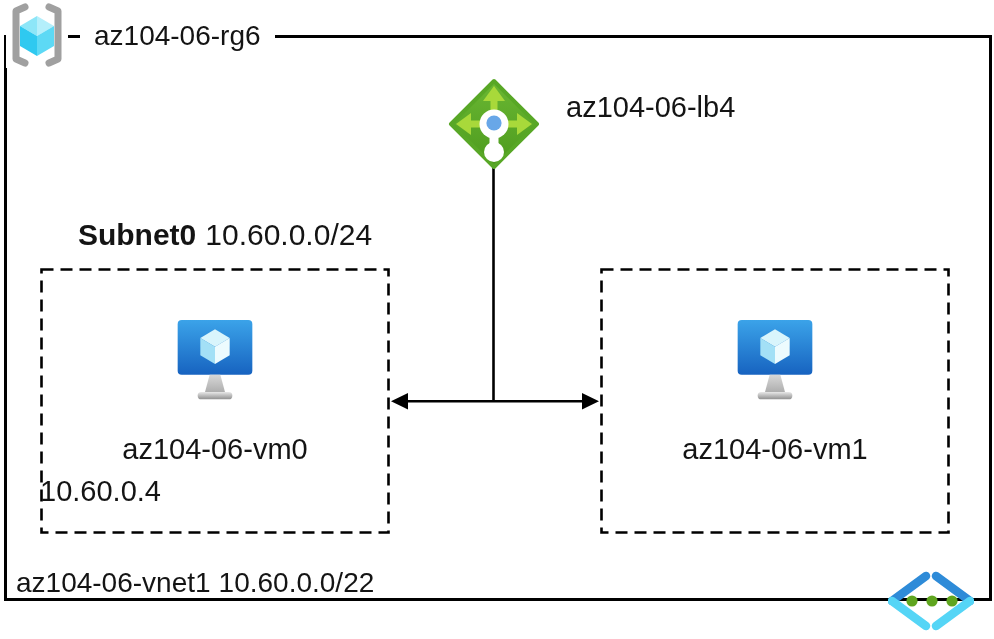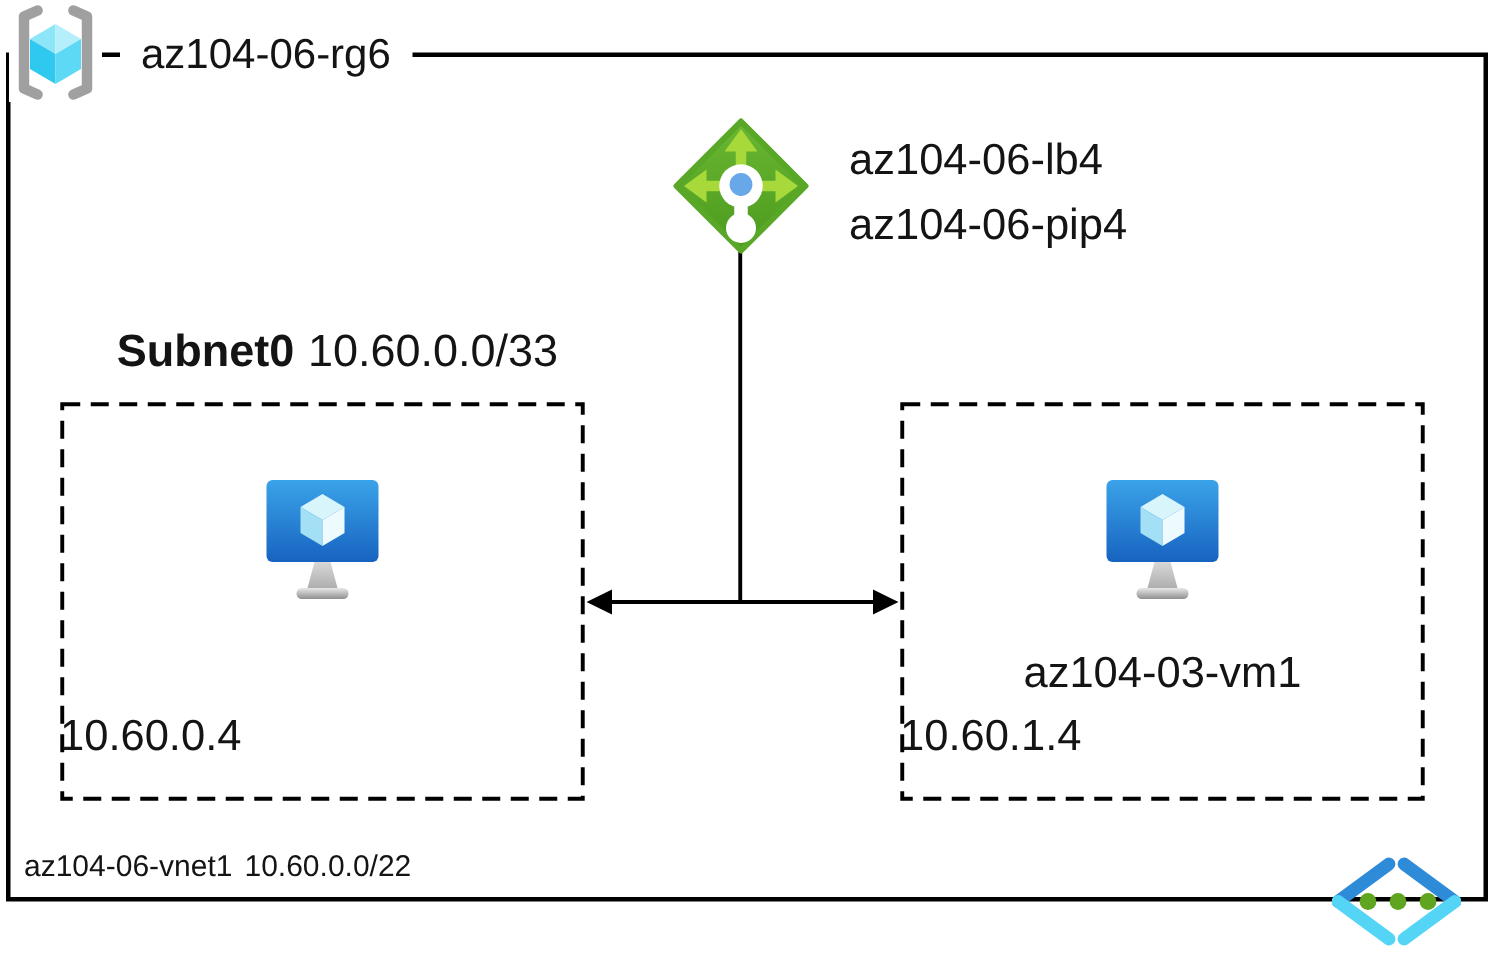--- a/index.html
+++ b/index.html
@@ -30,21 +30,21 @@
   .pos0{left:40px;} .pos1{left:600px;}
   .sname{font-weight:bold;margin-left:20px;}
   .scidr{margin-left:9px;}
   .subnet-box{position:absolute;top:268px;z-index:0;}
   .vm-icon{position:absolute;top:316px;z-index:2;}
   .vmpos0{left:175px;} .vmpos1{left:735px;}
   .vm-name{position:absolute;top:433px;width:350px;text-align:center;font-size:29px;z-index:2;white-space:nowrap;}
   .vm-ip{position:absolute;top:475px;width:350px;font-size:29px;z-index:2;white-space:nowrap;}
 
   
-  .vnet-label{position:absolute;left:16px;top:567px;font-size:20px;z-index:2;white-space:nowrap;}
+  .vnet-label{position:absolute;left:16px;top:567px;font-size:28px;z-index:2;white-space:nowrap;}
   .vnet-cidr{margin-left:8px;}
   .vnet-icon{position:absolute;left:888px;top:570px;z-index:3;}
 </style>
 </head>
 <body>
 
 <div class="canvas">
 
   <div class="outer-box"></div>
 
@@ -81,25 +81,24 @@
     <rect x="21" y="42.5" width="13" height="7" fill="#a8d93a"></rect>
     <polygon points="84,46 69,35 69,57" fill="#a8d93a"></polygon>
     <rect x="58" y="42.5" width="13" height="7" fill="#a8d93a"></rect>
     <circle cx="46" cy="46" r="14.5" fill="#ffffff"></circle>
     <rect x="41.5" y="50" width="9" height="24" fill="#ffffff"></rect>
     <circle cx="46" cy="74" r="10" fill="#ffffff"></circle>
     <circle cx="46" cy="45" r="7.6" fill="#68a7e8"></circle>
   </svg>
   <div class="lb-labels">
     <div>az104-06-lb4</div>
-    <div>az104-06-pip4</div>
   </div>
 
   <div class="subnet-label pos0">
-    <span class="sname">Subnet0</span><span class="scidr">10.60.0.0/33</span>
+    <span class="sname">Subnet0</span><span class="scidr">10.60.0.0/24</span>
   </div>
   <svg class="subnet-box pos0" width="350" height="266" viewBox="0 0 350 266">
     <rect x="1.5" y="1.5" width="347" height="263" fill="none" stroke="#000" stroke-width="2.6" stroke-dasharray="12 7"></rect>
   </svg>
   <svg class="vm-icon vmpos0" width="80" height="88" viewBox="0 0 60 66">
     <defs>
       <linearGradient id="vmGrad" x1="0" y1="0" x2="0" y2="1">
         <stop offset="0" stop-color="#3ba3e9"></stop>
           <stop offset="1" stop-color="#1763c0"></stop>
       </linearGradient>
@@ -112,35 +111,35 @@
           <stop offset="1" stop-color="#8f8f8f"></stop>
       </linearGradient>
     </defs>
     <rect x="2" y="3" width="56" height="41" rx="3" fill="url(#vmGrad)"></rect>
     <polygon points="30,10 41,16.5 30,23 19,16.5" fill="#d9f5fc"></polygon>
     <polygon points="19,16.5 30,23 30,36 19,29.5" fill="#a3e0f6"></polygon>
     <polygon points="30,23 41,16.5 41,29.5 30,36" fill="#edfbfe"></polygon>
     <polygon points="26,44 34,44 37.5,57 22.5,57" fill="url(#standGrad)"></polygon>
     <rect x="17" y="57" width="26" height="5.5" rx="2.7" fill="url(#baseGrad)"></rect>
   </svg>
+  <div class="vm-name pos0">az104-06-vm0</div>
   <div class="vm-ip pos0">10.60.0.4</div>
 
   <svg class="subnet-box pos1" width="350" height="266" viewBox="0 0 350 266">
     <rect x="1.5" y="1.5" width="347" height="263" fill="none" stroke="#000" stroke-width="2.6" stroke-dasharray="12 7"></rect>
   </svg>
   <svg class="vm-icon vmpos1" width="80" height="88" viewBox="0 0 60 66">
     <rect x="2" y="3" width="56" height="41" rx="3" fill="url(#vmGrad)"></rect>
     <polygon points="30,10 41,16.5 30,23 19,16.5" fill="#d9f5fc"></polygon>
     <polygon points="19,16.5 30,23 30,36 19,29.5" fill="#a3e0f6"></polygon>
     <polygon points="30,23 41,16.5 41,29.5 30,36" fill="#edfbfe"></polygon>
     <polygon points="26,44 34,44 37.5,57 22.5,57" fill="url(#standGrad)"></polygon>
     <rect x="17" y="57" width="26" height="5.5" rx="2.7" fill="url(#baseGrad)"></rect>
   </svg>
-  <div class="vm-name pos1">az104-03-vm1</div>
-  <div class="vm-ip pos1">10.60.1.4</div>
+  <div class="vm-name pos1">az104-06-vm1</div>
 
   <div class="vnet-label">
     <span>az104-06-vnet1</span><span class="vnet-cidr">10.60.0.0/22</span>
   </div>
   <svg class="vnet-icon" width="86" height="62" viewBox="0 0 86 62">
     <line x1="38" y1="6" x2="4" y2="31" stroke="#2e8bd8" stroke-width="8.5" stroke-linecap="round"></line>
     <line x1="4" y1="31" x2="38" y2="56" stroke="#55d5f6" stroke-width="8.5" stroke-linecap="round"></line>
     <line x1="48" y1="6" x2="82" y2="31" stroke="#2e8bd8" stroke-width="8.5" stroke-linecap="round"></line>
     <line x1="82" y1="31" x2="48" y2="56" stroke="#55d5f6" stroke-width="8.5" stroke-linecap="round"></line>
     <circle cx="24" cy="31" r="5.6" fill="#5fa51f"></circle>

